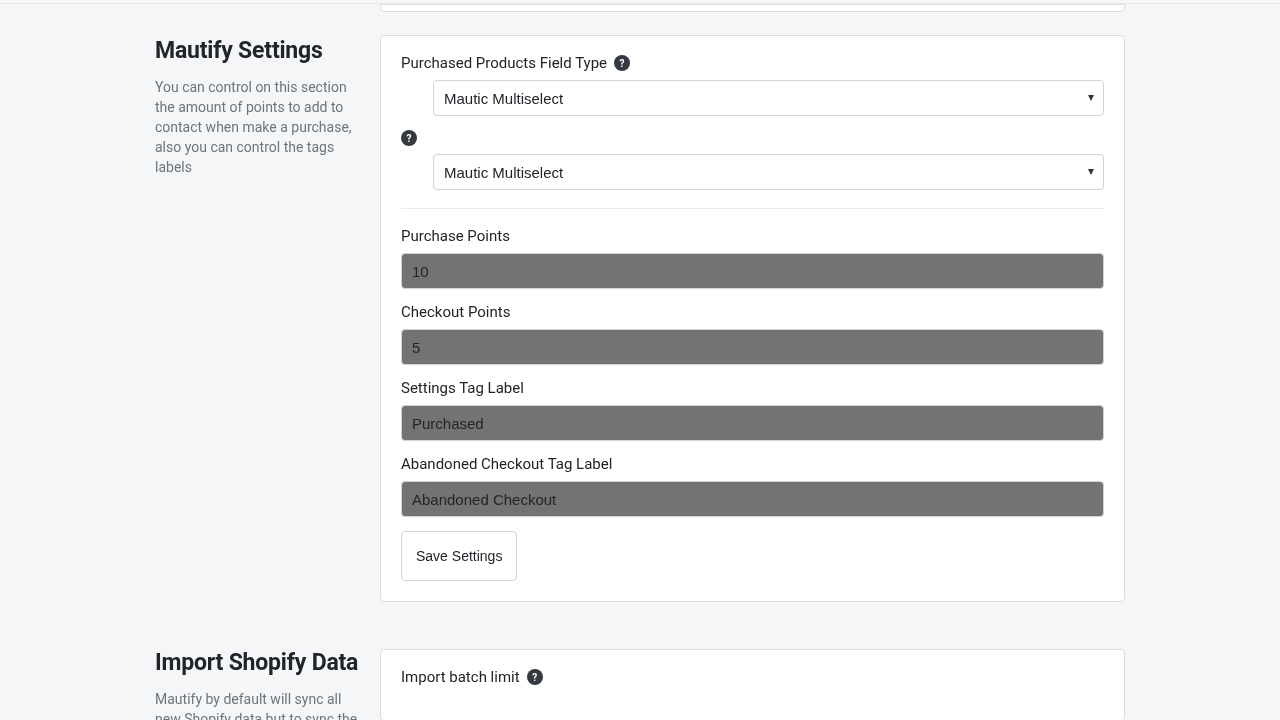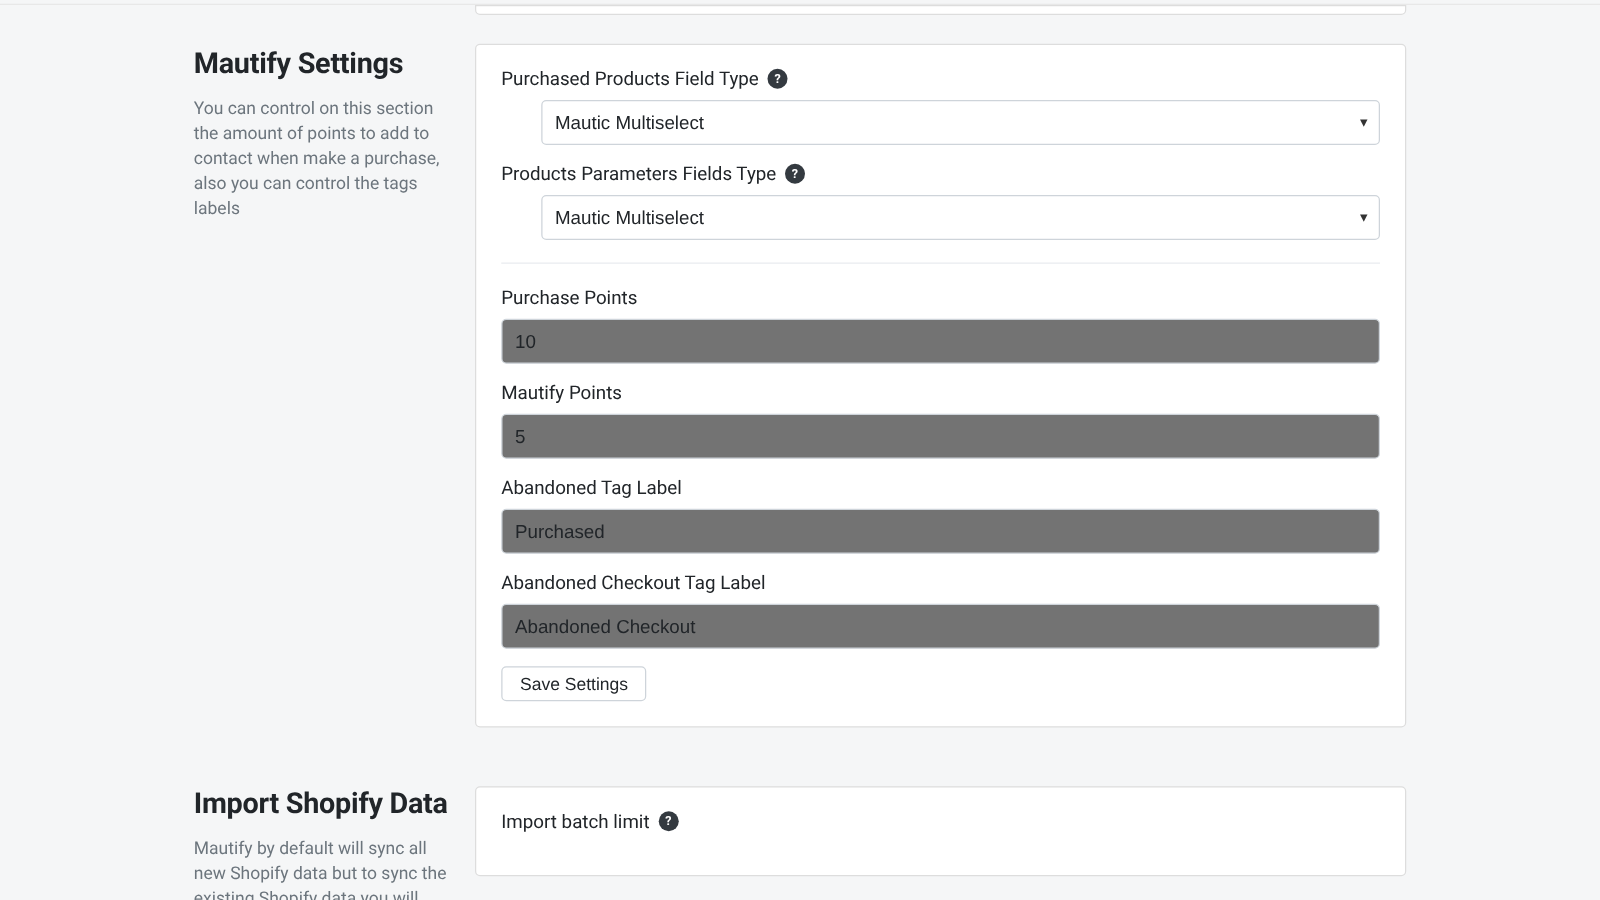--- a/index.html
+++ b/index.html
@@ -134,21 +134,21 @@
       color: #212529;
       background: #737373;
     }
     .divider {
       border: none;
       border-top: 1px solid #e9ecef;
       margin: 18px 0 18px 0;
     }
     .btn {
       display: inline-block;
-      padding: 5px 14px;
+      padding: 16px 14px;
       font-size: 14px;
       color: #212529;
       background: #fff;
       border: 1px solid #ced4da;
       border-radius: 4px;
       cursor: pointer;
       margin-right: 6px;
     }
     .button-row {
       margin-top: 14px;
@@ -180,49 +180,48 @@
             </div>
             <div class="select-wrap">
               <select class="select">
                 <option>Mautic Multiselect</option>
               </select>
             </div>
           </div>
 
           <div class="form-group">
             <div class="form-label">
-              <span>Products Parameters Fields Type</span>
               <span class="help-icon">?</span>
             </div>
             <div class="select-wrap">
               <select class="select">
                 <option>Mautic Multiselect</option>
               </select>
             </div>
           </div>
 
           <hr class="divider">
 
           <div class="form-group">
             <div class="form-label">
               <span>Purchase Points</span>
             </div>
             <input class="input" type="text" value="10" style="">
           </div>
 
           <div class="form-group">
             <div class="form-label">
-              <span>Mautify Points</span>
+              <span>Checkout Points</span>
             </div>
             <input class="input" type="text" value="5" style="">
           </div>
 
           <div class="form-group">
             <div class="form-label">
-              <span>Abandoned Tag Label</span>
+              <span>Settings Tag Label</span>
             </div>
             <input class="input" type="text" value="Purchased" style="">
           </div>
 
           <div class="form-group">
             <div class="form-label">
               <span>Abandoned Checkout Tag Label</span>
             </div>
             <input class="input" type="text" value="Abandoned Checkout" style="">
           </div>

